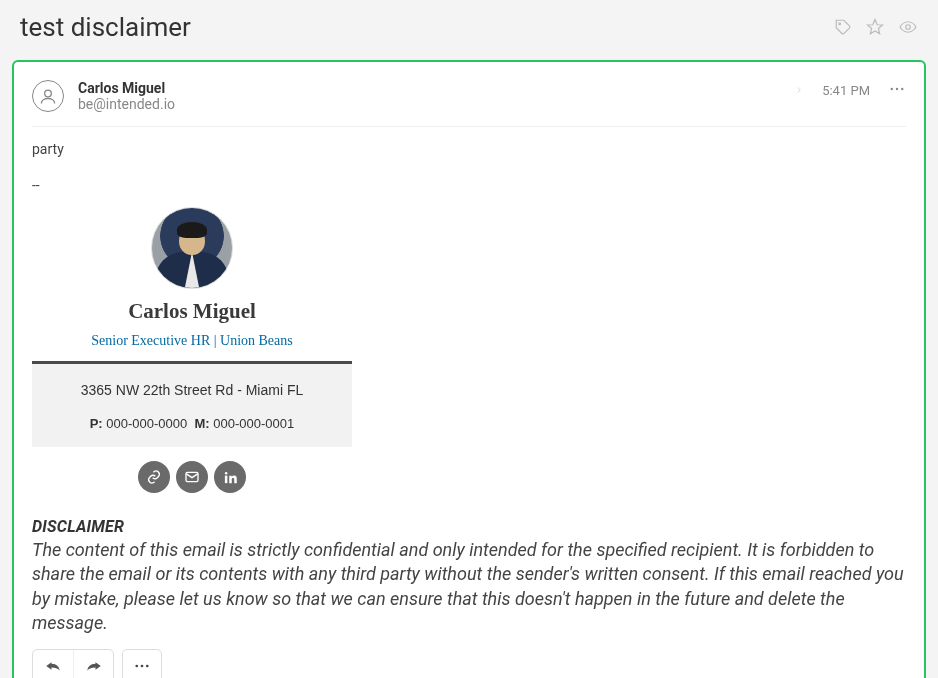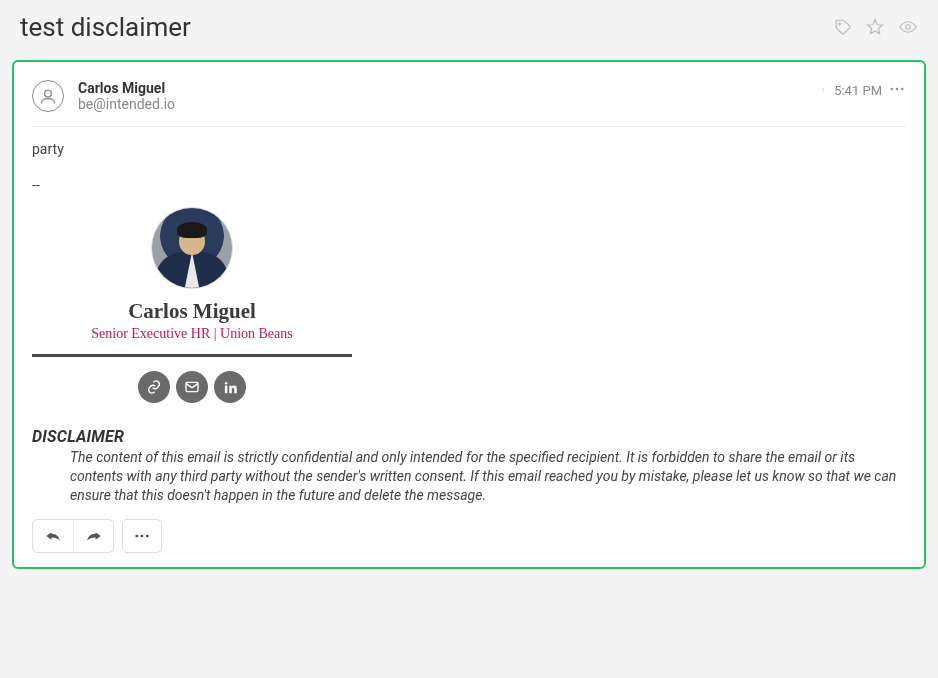--- a/index.html
+++ b/index.html
@@ -55,21 +55,21 @@
       margin-right: 14px;
       color: #888;
       flex-shrink: 0;
     }
     .sender-block { flex: 1; }
     .sender-name { font-size: 14px; font-weight: 700; color: #333; }
     .sender-email { font-size: 14px; color: #888; }
     .time-block {
       display: flex;
       align-items: center;
-      gap: 6px;
+      gap: 18px;
       color: #888;
       font-size: 13px;
       text-align: center;
     }
     .chev-small { color: #ccc; }
 
     .msg-body { padding-top: 14px; font-size: 14px; color: #444; }
     .body-text { margin-bottom: 20px; }
     .sep { margin-bottom: 6px; }
 
@@ -108,21 +108,21 @@
     }
     .sig-photo .shirt {
       position: absolute; left: 50%; top: 55%;
       transform: translateX(-50%);
       width: 16px; height: 40px;
       background: #e8e8e8;
       clip-path: polygon(50% 0, 100% 100%, 0 100%);
     }
 
     .sig-name { font-family: Georgia, "Times New Roman", serif; font-size: 21px; font-weight: 700; color: #3a3a3a; }
-    .sig-role { font-family: Georgia, "Times New Roman", serif; font-size: 14px; color: #be185d; margin-top: 2px; margin-bottom: 12px; }
+    .sig-role { font-family: Georgia, "Times New Roman", serif; font-size: 14px; color: #0369a1; margin-top: 9px; margin-bottom: 12px; }
 
     .sig-bar { height: 3px; background: #4a4a4a; width: 100%; }
     .sig-info {
       background: #f2f2f2;
       text-align: center;
       padding: 18px 8px 16px 8px;
       font-family: Arial, sans-serif;
     }
     .sig-addr { font-size: 14px; color: #333; }
     .sig-phones { font-size: 13px; color: #333; margin-top: 18px; }
@@ -146,25 +146,24 @@
     .disclaimer { margin-top: 24px; }
     .disclaimer-title {
       font-style: italic;
       font-weight: 700;
       font-size: 16px;
       letter-spacing: .2px;
       color: #333;
     }
     .disclaimer-text {
       font-style: italic;
-      font-size: 14px;
+      font-size: 18px;
       color: #444;
       line-height: 1.35;
       margin-top: 2px;
-      margin-left: 38px;
     }
 
     
     .action-bar { display: flex; gap: 8px; margin-top: 14px; }
     .btn-group, .btn-single {
       background: #fff;
       border: 1px solid #ddd;
       border-radius: 5px;
       display: flex;
       align-items: center;
@@ -245,20 +244,29 @@
         <div class="sig-photo">
           <div class="body"></div>
           <div class="shirt"></div>
           <div class="head"></div>
           <div class="hair"></div>
         </div>
         <div class="sig-name">Carlos Miguel</div>
         <div class="sig-role">Senior Executive HR | Union Beans</div>
       </div>
       <div class="sig-bar"></div>
+      <div class="sig-info">
+        <div class="sig-addr">3365 NW 22th Street Rd - Miami FL</div>
+        <div class="sig-phones">
+          <b>P:</b>
+          <span>000-000-0000</span>
+          &nbsp;<b>M:</b>
+          <span>000-000-0001</span>
+        </div>
+      </div>
       <div class="sig-icons">
         <span class="sig-icon clickable">
           <svg width="16" height="16" viewBox="0 0 24 24" fill="none" stroke="currentColor" stroke-width="2">
               <path d="M10 13a5 5 0 0 0 7 0l2-2a5 5 0 0 0-7-7l-1 1"></path>
               <path d="M14 11a5 5 0 0 0-7 0l-2 2a5 5 0 0 0 7 7l1-1"></path>
             </svg>
         </span>
         <span class="sig-icon clickable">
           <svg width="16" height="16" viewBox="0 0 24 24" fill="none" stroke="currentColor" stroke-width="2">
               <rect x="3" y="5" width="18" height="14" rx="2"></rect>

